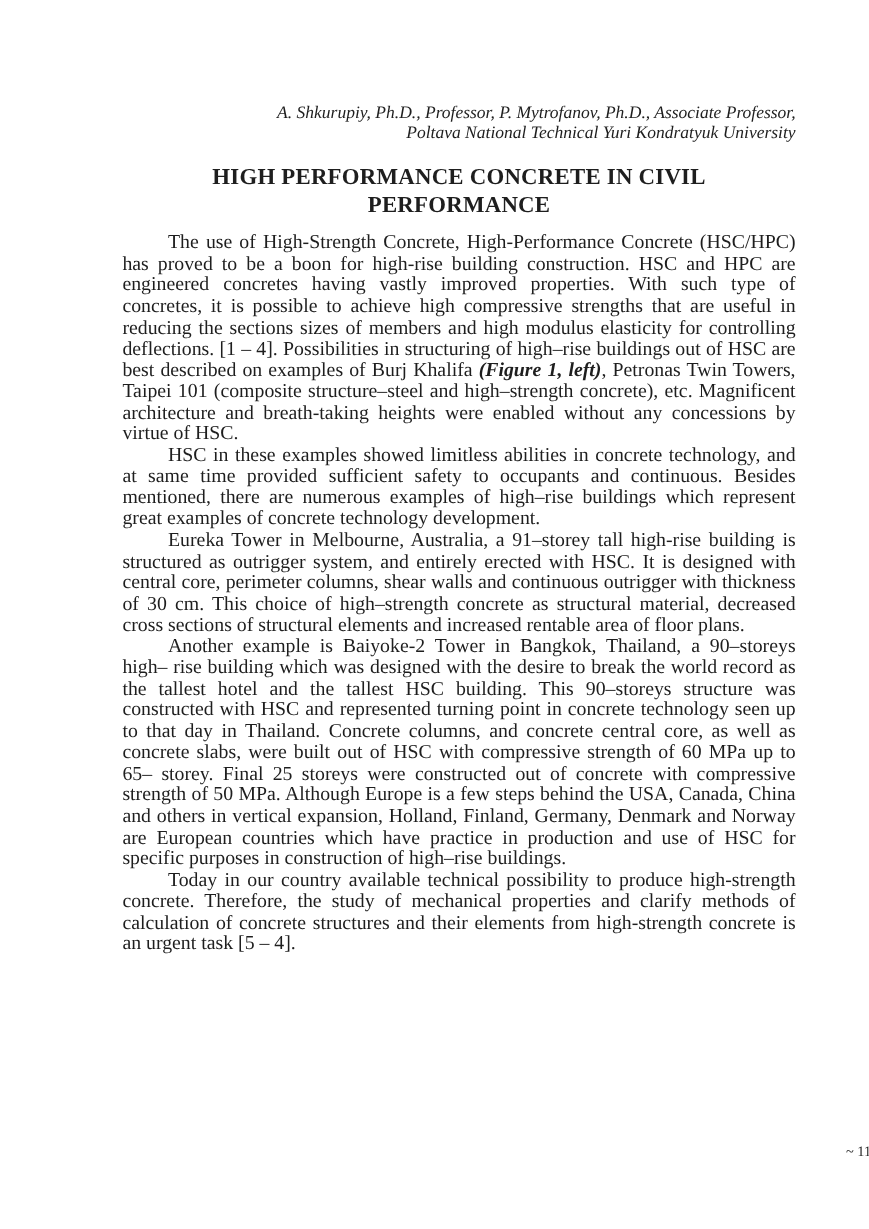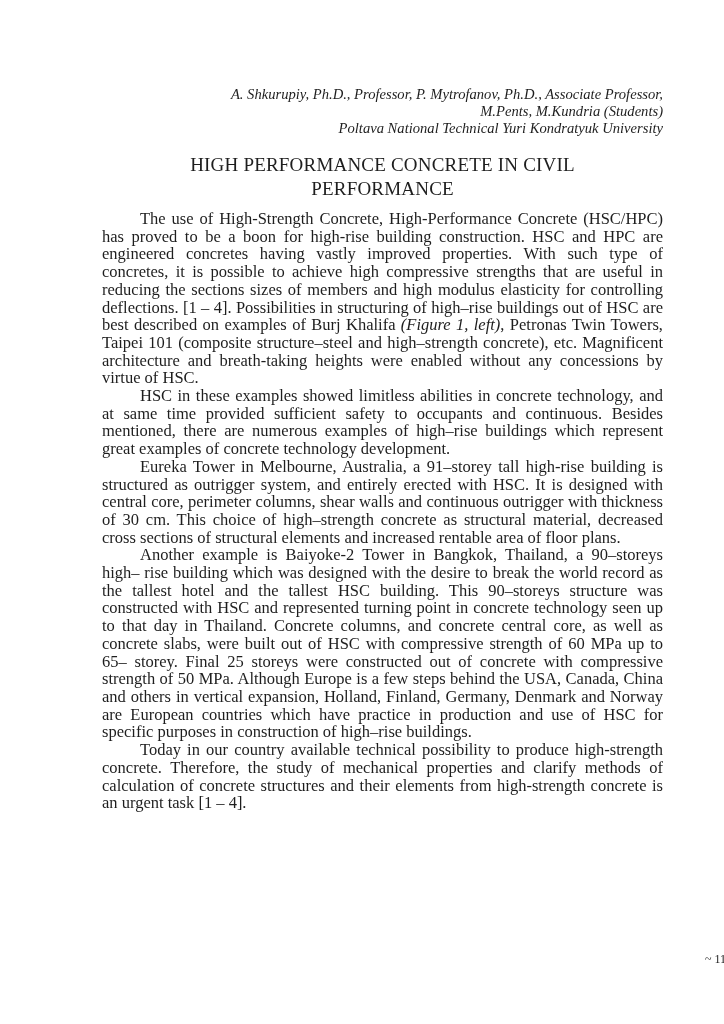--- a/index.html
+++ b/index.html
@@ -20,68 +20,68 @@
   .authors {
     margin: 86px 78px 0 85px;
     text-align: right;
     font-style: italic;
     font-size: 14.6px;
     line-height: 17px;
   }
   .paper-title {
     margin: 16px 78px 0 85px;
     text-align: center;
-    font-weight: normal;
+    font-weight: bold;
     font-size: 19px;
     line-height: 24px;
     letter-spacing: 0.2px;
   }
   .body-text {
     margin: 9px 78px 0 85px;
     text-align: justify;
     font-size: 16.5px;
     line-height: 17.7px;
   }
   .body-text p {
     margin: 0;
     padding: 0;
     text-indent: 38px;
   }
   .it {
     font-style: italic;
+    font-weight: bold;
   }
   .page-number {
     position: absolute;
     top: 950px;
     left: 0;
     width: 100%;
     text-align: right;
     font-size: 12px;
     line-height: 18px;
   }
 </style>
 </head>
 <body>
 
 <div class="page">
 
   <div class="authors">
     <div>A. Shkurupiy, Ph.D., Professor, P. Mytrofanov, Ph.D., Associate Professor,</div>
-    <div>M.Pents, M.Kundria (Students)</div>
     <div>Poltava National Technical Yuri Kondratyuk University</div>
   </div>
 
   <div class="paper-title">
     <div>HIGH PERFORMANCE CONCRETE IN CIVIL</div>
     <div>PERFORMANCE</div>
   </div>
 
   <div class="body-text">
     <p><span>The use of High-Strength Concrete, High-Performance Concrete (HSC/HPC) has proved to be a boon for high-rise building construction. HSC and HPC are engineered concretes having vastly improved properties. With such type of concretes, it is possible to achieve high compressive strengths that are useful in reducing the sections sizes of members and high modulus elasticity for controlling deflections. [1 – 4]. Possibilities in structuring of high–rise buildings out of HSC are best described on examples of Burj Khalifa </span><span class="it">(Figure 1, left)</span><span>, Petronas Twin Towers, Taipei 101 (composite structure–steel and high–strength concrete), etc. Magnificent architecture and breath-taking heights were enabled without any concessions by virtue of HSC.</span></p>
     <p><span>HSC in these examples showed limitless abilities in concrete technology, and at same time provided sufficient safety to occupants and continuous. Besides mentioned, there are numerous examples of high–rise buildings which represent great examples of concrete technology development.</span></p>
     <p><span>Eureka Tower in Melbourne, Australia, a 91–storey tall high-rise building is structured as outrigger system, and entirely erected with HSC. It is designed with central core, perimeter columns, shear walls and continuous outrigger with thickness of 30 cm. This choice of high–strength concrete as structural material, decreased cross sections of structural elements and increased rentable area of floor plans.</span></p>
     <p><span>Another example is Baiyoke-2 Tower in Bangkok, Thailand, a 90–storeys high– rise building which was designed with the desire to break the world record as the tallest hotel and the tallest HSC building. This 90–storeys structure was constructed with HSC and represented turning point in concrete technology seen up to that day in Thailand. Concrete columns, and concrete central core, as well as concrete slabs, were built out of HSC with compressive strength of 60 MPa up to 65– storey. Final 25 storeys were constructed out of concrete with compressive strength of 50 MPa. Although Europe is a few steps behind the USA, Canada, China and others in vertical expansion, Holland, Finland, Germany, Denmark and Norway are European countries which have practice in production and use of HSC for specific purposes in construction of high–rise buildings.</span></p>
-    <p><span>Today in our country available technical possibility to produce high-strength concrete. Therefore, the study of mechanical properties and clarify methods of calculation of concrete structures and their elements from high-strength concrete is an urgent task [1 – 4].</span></p>
+    <p><span>Today in our country available technical possibility to produce high-strength concrete. Therefore, the study of mechanical properties and clarify methods of calculation of concrete structures and their elements from high-strength concrete is an urgent task [5 – 4].</span></p>
   </div>
 
   <div class="page-number">~ 111 ~</div>
 
 </div>
 
 </body></html>

